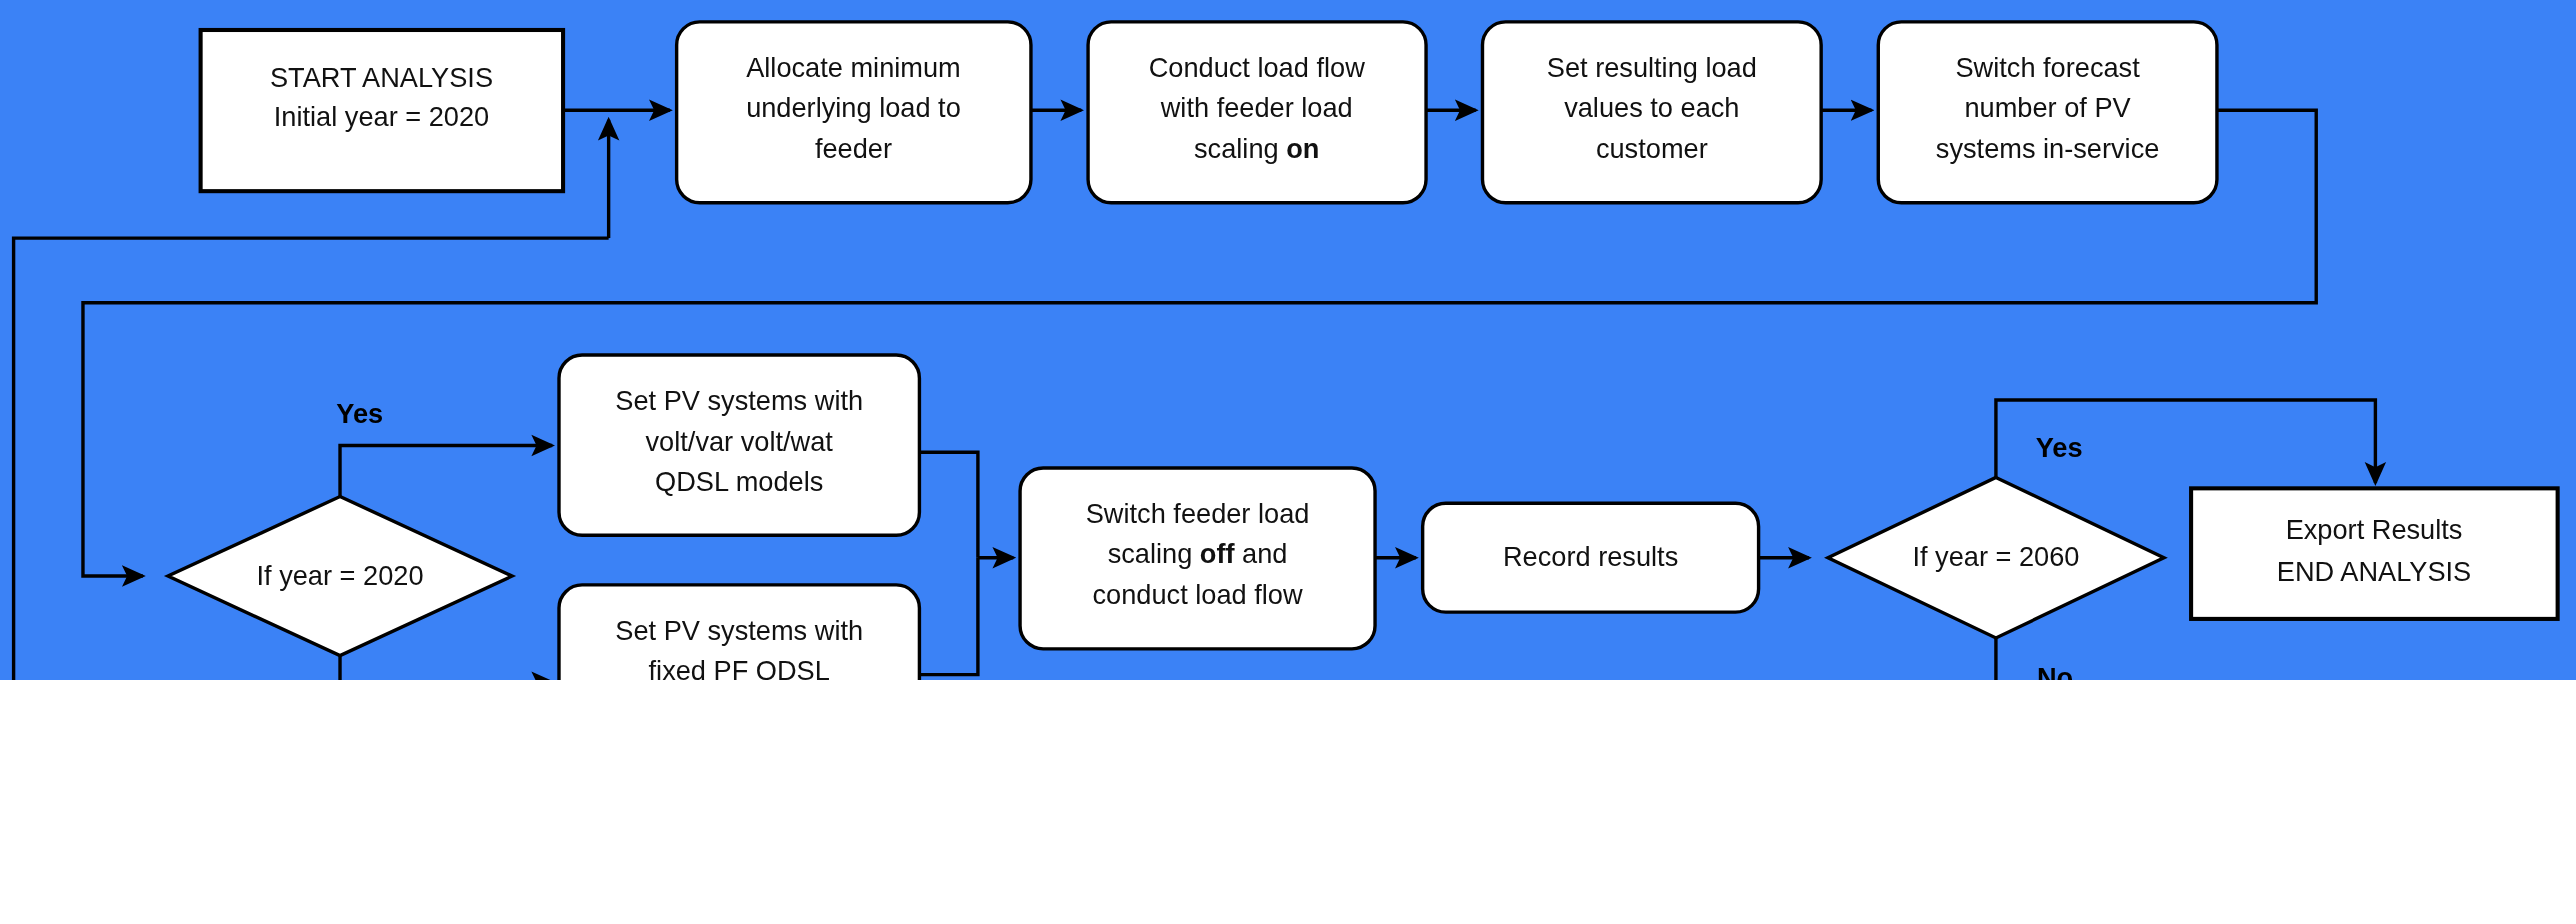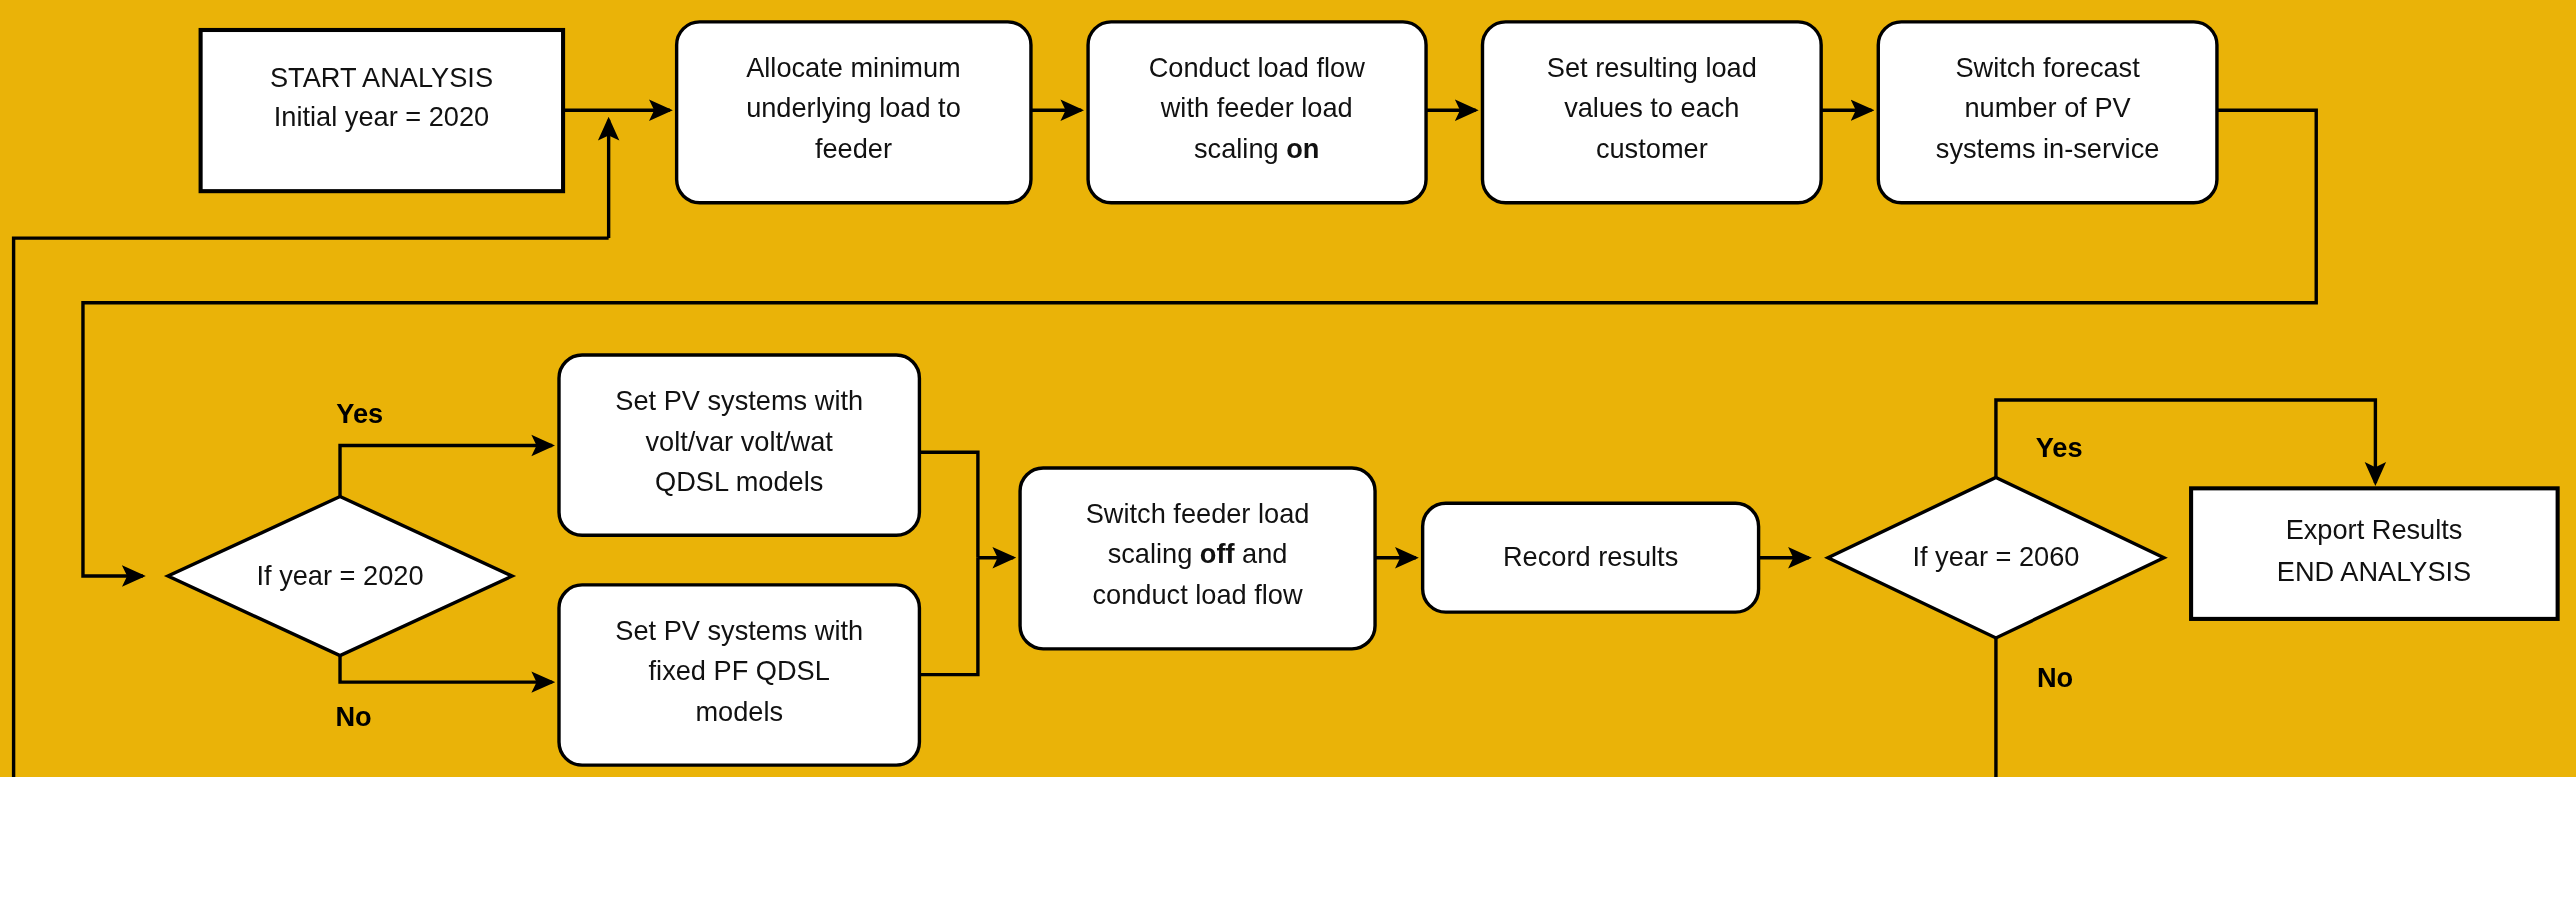--- a/index.html
+++ b/index.html
@@ -3,22 +3,22 @@
 <meta charset="utf-8">
 <style>
   html, body {
     margin: 0;
     padding: 0;
     background: #ffffff;
   }
   #flowchart-root {
     position: relative;
     width: 2576px;
-    height: 777px;
-    background: #eab308;
+    height: 680px;
+    background: #3b82f6;
     font-family: "Liberation Sans", sans-serif;
     overflow: hidden;
   }
   svg#flow-svg {
     position: absolute;
     top: 0;
     left: 0;
     width: 2576px;
     height: 925px;
   }

